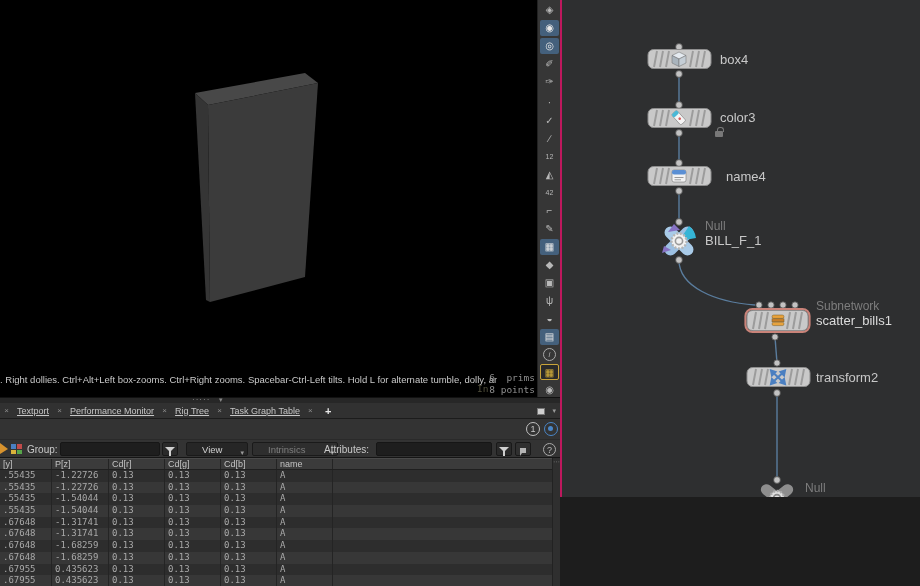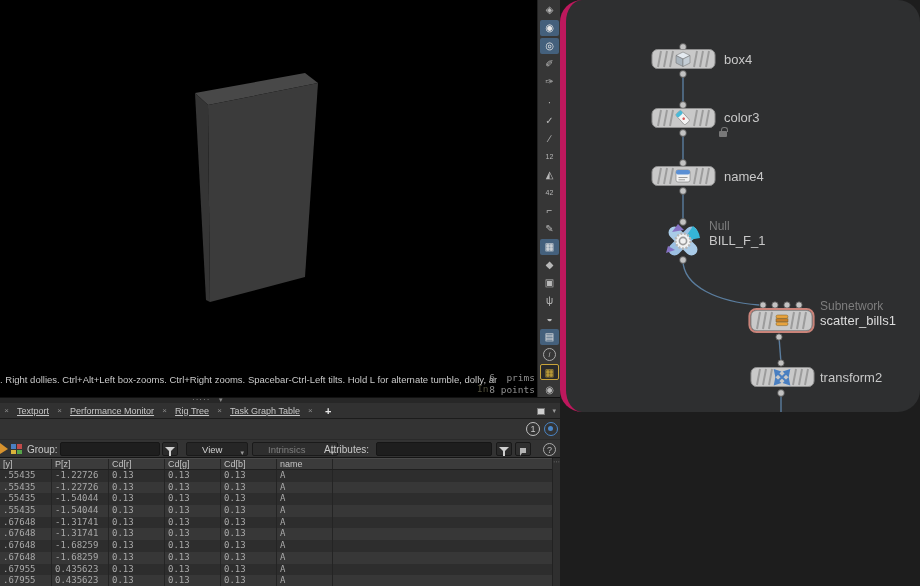--- a/index.html
+++ b/index.html
@@ -80,22 +80,22 @@
   .row-a { background:#2d2d2d; } .row-b { background:#373737; }
   .cell { flex:none; padding-left:3px; color:#a9a9a9; font-size:9px; line-height:11.5px;
           font-family:"DejaVu Sans Mono", monospace; border-right:1px solid #242424;
           white-space:nowrap; overflow:hidden; }
   .c0{width:52px;} .c1{width:57px;} .c2{width:56px;} .c3{width:56px;} .c4{width:56px;}
   .c5{width:56px;} .c6{flex:1; border-right:none;}
   #sheet-scroll { position:absolute; right:0; top:0; width:8px; height:128px; background:#2f2f2f;
                   border-left:1px solid #222; color:#888; font-size:7px; text-align:center; }
 
   
-  #network { left:560px; top:0; width:360px; height:412px; background:#2e2f30;
-             border-left:6px solid #be185d; overflow:hidden;border-radius:22px; }
+  #network { left:560px; top:0; width:360px; height:497px; background:#2e2f30;
+             border-left:2px solid #be185d; overflow:hidden; }
   #wires { position:absolute; left:0; top:0; }
   .node-pill { position:absolute; }
   .n-label { position:absolute; color:#c8c8c8; font-size:13px; white-space:nowrap; }
   .n-type { position:absolute; color:#7d7d7d; font-size:12px; white-space:nowrap; }
   #lock { position:absolute; left:153px; top:131px; width:8px; height:6px; background:#787878; border-radius:1px; }
   #lock::before { content:""; position:absolute; left:1.5px; top:-4px; width:5px; height:4px;
                   border:1.3px solid #787878; border-bottom:none; border-radius:3px 3px 0 0; }
 </style>
 </head>
 <body>
@@ -388,21 +388,21 @@
         <line x1="52" y1="3" x2="49" y2="19"></line>
         <line x1="58" y1="3" x2="55" y2="19"></line>
     </g>
     <g>
       <rect x="25" y="5" width="14" height="12" rx="2" fill="#f2f2f2" stroke="#777" stroke-width="0.6"></rect>
       <rect x="25" y="5" width="14" height="4.5" rx="2" fill="#5a8fd4"></rect>
       <line x1="27.5" y1="12.5" x2="36.5" y2="12.5" stroke="#9a9a9a" stroke-width="1"></line>
       <line x1="27.5" y1="14.8" x2="34" y2="14.8" stroke="#9a9a9a" stroke-width="1"></line>
     </g>
   </svg>
-  <div class="n-label" style="left:158px; top:169px">name4</div>
+  <div class="n-label" style="left:164px; top:169px">name4</div>
 
   <svg class="node-pill" style="left:95px; top:219px" width="44" height="44">
     <g>
       <rect x="4" y="16" width="36" height="12" rx="6" fill="#a9cbe8" transform="rotate(45 22 22)"></rect>
       <rect x="4" y="16" width="36" height="12" rx="6" fill="#9cc0e2" transform="rotate(-45 22 22)"></rect>
       <path d="M22,22 L32,7 A17,17 0 0 1 39,19 Z" fill="#35b5d6"></path>
       <path d="M17,5 L23,11 L11,13 Z" fill="#8672c4"></path>
       <path d="M7,27 L14,31 L5,34 Z" fill="#8672c4"></path>
       <circle cx="22" cy="22" r="7.5" fill="#f2f2f2" stroke="#b5b5b5" stroke-width="2.4" stroke-dasharray="2,1.6"></circle>
       <circle cx="22" cy="22" r="3.6" fill="none" stroke="#9a9a9a" stroke-width="1.6"></circle>

